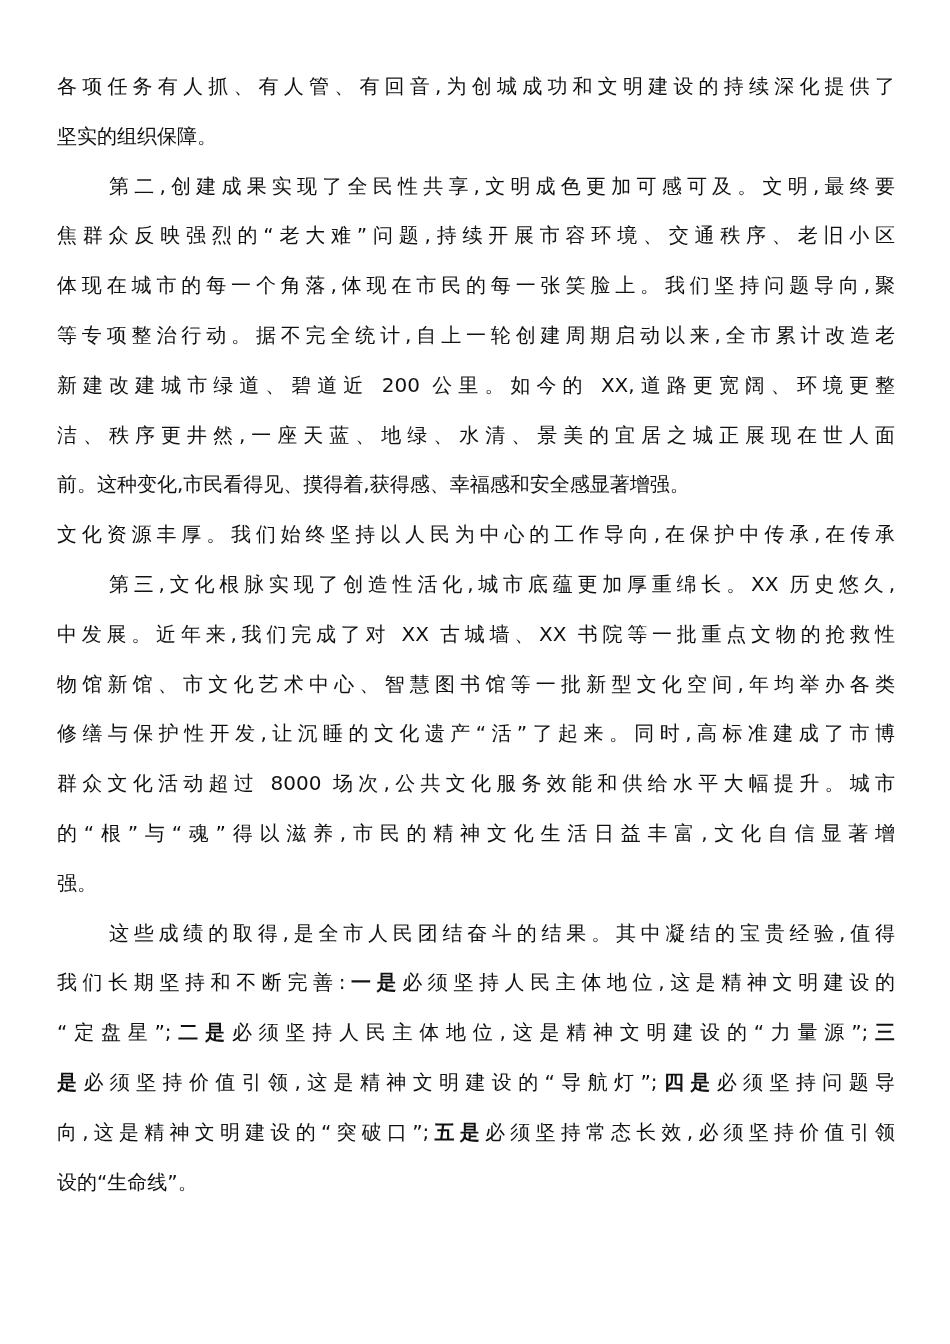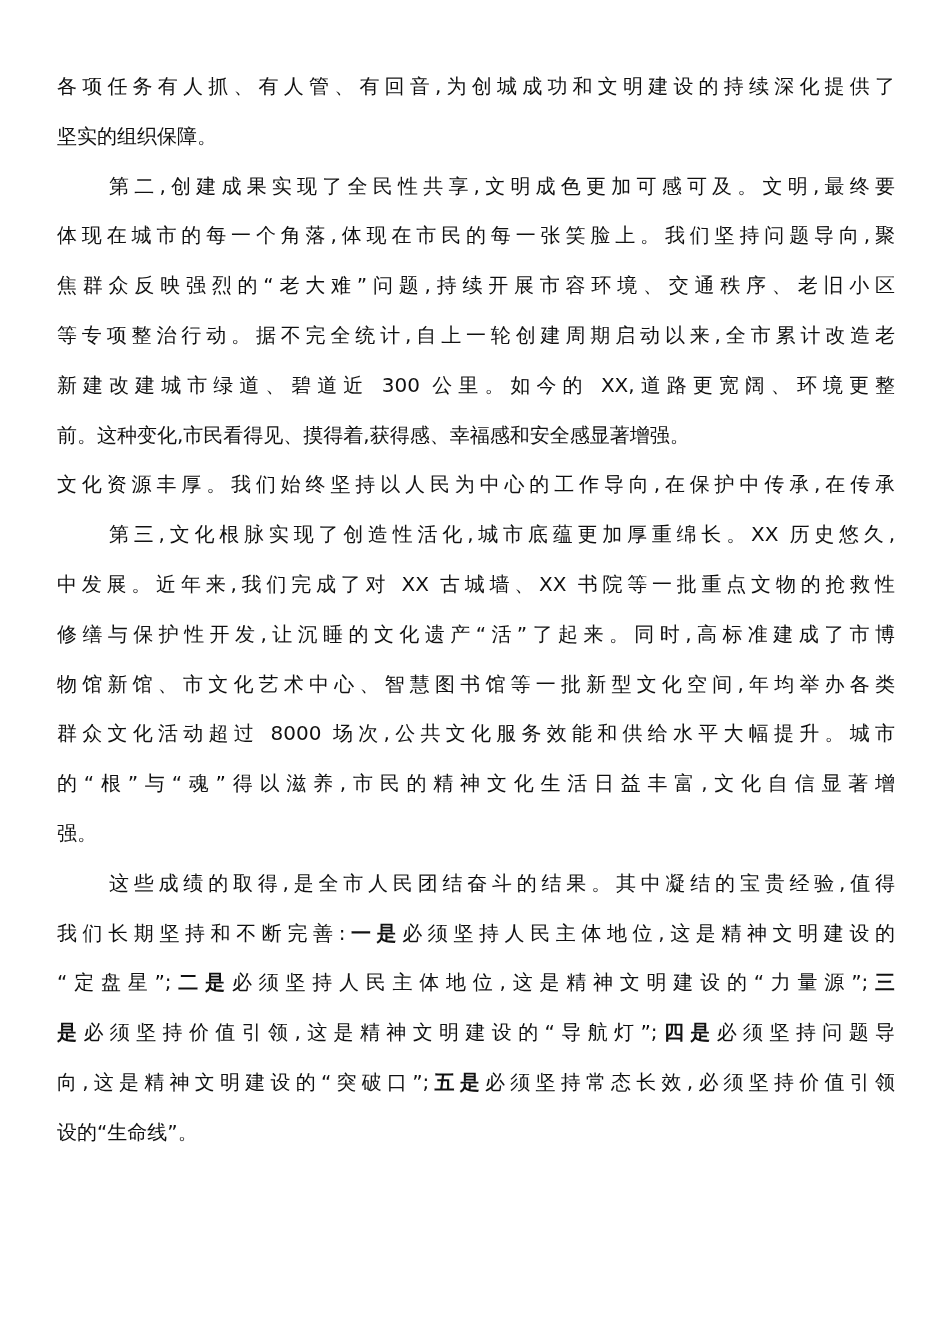--- a/index.html
+++ b/index.html
@@ -43,32 +43,33 @@
 </head>
 <body>
 
 <div class="page" id="page">
     <div class="paragraph">
       <div class="line"><span class="seg">各项任务有人抓、有人管、有回音,为创城成功和文明建设的持续深化提供了</span></div>
       <div class="line last"><span class="seg">坚实的组织保障。</span></div>
     </div>
     <div class="paragraph">
       <div class="line indent"><span class="seg">第二,创建成果实现了全民性共享,文明成色更加可感可及。文明,最终要</span></div>
+      <div class="line"><span class="seg">焦群众反映强烈的“老大难”问题,持续开展市容环境、交通秩序、老旧小区</span></div>
       <div class="line"><span class="seg">体现在城市的每一个角落,体现在市民的每一张笑脸上。我们坚持问题导向,聚</span></div>
-      <div class="line"><span class="seg">焦群众反映强烈的“老大难”问题,持续开展市容环境、交通秩序、老旧小区</span></div>
       <div class="line"><span class="seg">等专项整治行动。据不完全统计,自上一轮创建周期启动以来,全市累计改造老</span></div>
-      <div class="line"><span class="seg">新建改建城市绿道、碧道近 300 公里。如今的 XX,道路更宽阔、环境更整</span></div>
+      <div class="line"><span class="seg">新建改建城市绿道、碧道近 200 公里。如今的 XX,道路更宽阔、环境更整</span></div>
+      <div class="line"><span class="seg">洁、秩序更井然,一座天蓝、地绿、水清、景美的宜居之城正展现在世人面</span></div>
       <div class="line last"><span class="seg">前。这种变化,市民看得见、摸得着,获得感、幸福感和安全感显著增强。</span></div>
     </div>
     <div class="paragraph">
       <div class="line"><span class="seg">文化资源丰厚。我们始终坚持以人民为中心的工作导向,在保护中传承,在传承</span></div>
       <div class="line indent"><span class="seg">第三,文化根脉实现了创造性活化,城市底蕴更加厚重绵长。XX 历史悠久,</span></div>
       <div class="line"><span class="seg">中发展。近年来,我们完成了对 XX 古城墙、XX 书院等一批重点文物的抢救性</span></div>
+      <div class="line"><span class="seg">物馆新馆、市文化艺术中心、智慧图书馆等一批新型文化空间,年均举办各类</span></div>
       <div class="line"><span class="seg">修缮与保护性开发,让沉睡的文化遗产“活”了起来。同时,高标准建成了市博</span></div>
-      <div class="line"><span class="seg">物馆新馆、市文化艺术中心、智慧图书馆等一批新型文化空间,年均举办各类</span></div>
       <div class="line"><span class="seg">群众文化活动超过 8000 场次,公共文化服务效能和供给水平大幅提升。城市</span></div>
       <div class="line"><span class="seg">的“根”与“魂”得以滋养,市民的精神文化生活日益丰富,文化自信显著增</span></div>
       <div class="line last"><span class="seg">强。</span></div>
     </div>
     <div class="paragraph">
       <div class="line indent"><span class="seg">这些成绩的取得,是全市人民团结奋斗的结果。其中凝结的宝贵经验,值得</span></div>
       <div class="line"><span class="seg">我们长期坚持和不断完善:</span><span class="seg bold">一是</span><span class="seg">必须坚持人民主体地位,这是精神文明建设的</span></div>
       <div class="line"><span class="seg">“定盘星”;</span><span class="seg bold">二是</span><span class="seg">必须坚持人民主体地位,这是精神文明建设的“力量源”;</span><span class="seg bold">三</span></div>
       <div class="line"><span class="seg bold">是</span><span class="seg">必须坚持价值引领,这是精神文明建设的“导航灯”;</span><span class="seg bold">四是</span><span class="seg">必须坚持问题导</span></div>
       <div class="line"><span class="seg">向,这是精神文明建设的“突破口”;</span><span class="seg bold">五是</span><span class="seg">必须坚持常态长效,必须坚持价值引领</span></div>

